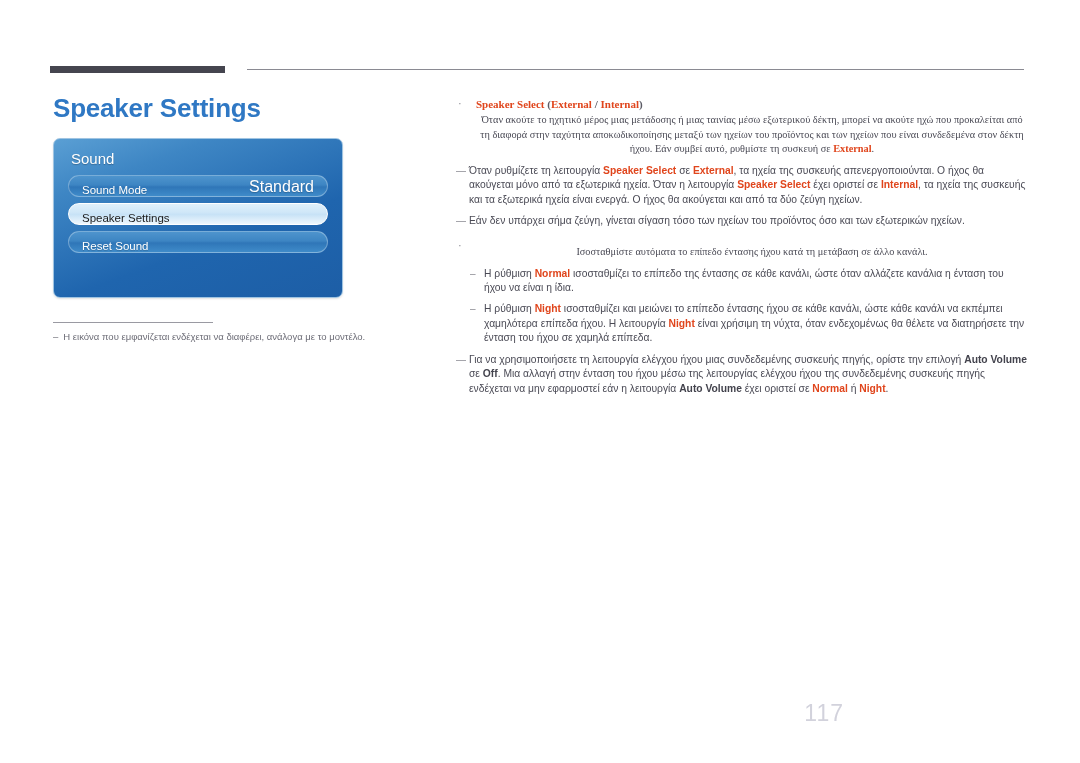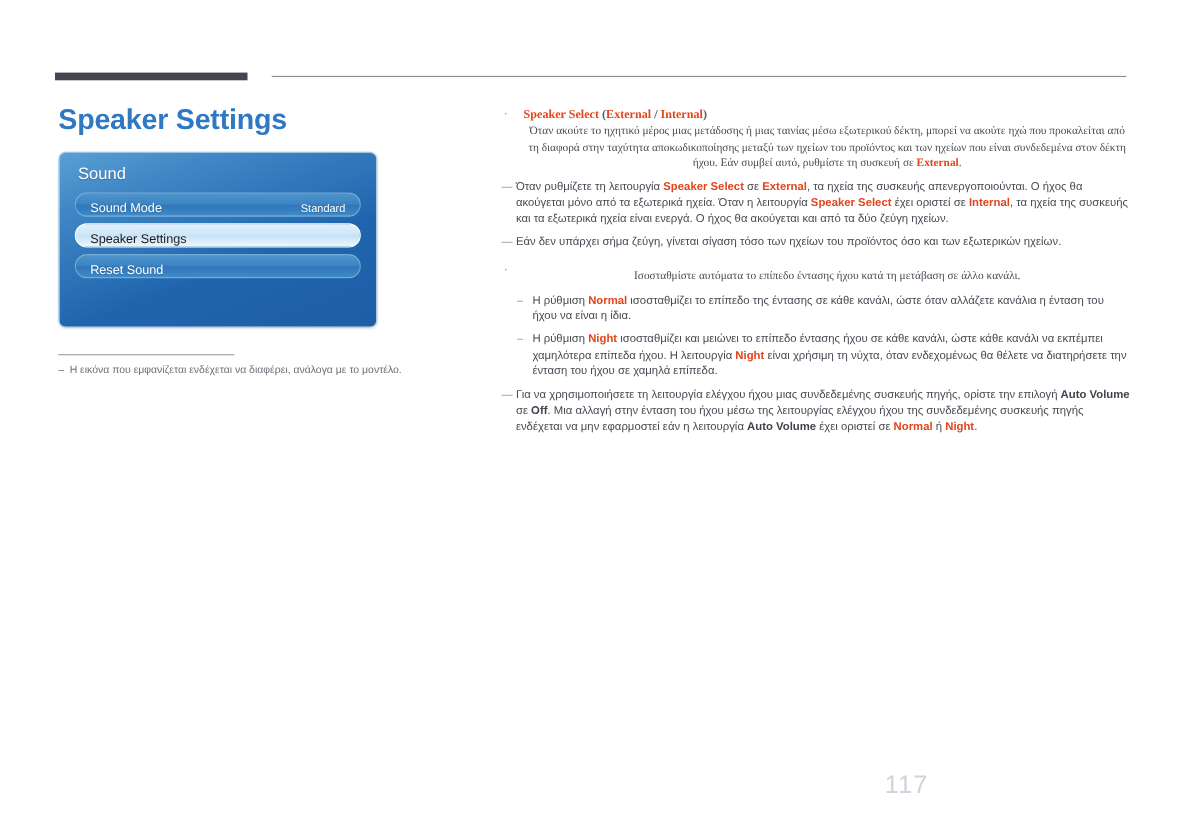--- a/index.html
+++ b/index.html
@@ -142,21 +142,21 @@
   .osd-row:last-child { margin-bottom: 0; }
 
   .osd-row.selected {
     background: linear-gradient(to bottom, #dff0fb 0%, #cfe7f8 42%, #c7e2f6 52%, #eef7fd 100%);
     color: #1b1b1b;
     border: 1px solid #ffffff;
     text-shadow: none;
     font-weight: normal;
   }
 
-  .osd-row .value { font-size: 10px; }
+  .osd-row .value { font-size: 16px; }
 
   
   .footnote-wrap {
     margin-top: 24px;
     margin-left: 3px;
     width: 340px;
   }
   .footnote-rule {
     width: 160px;
     height: 1px;

